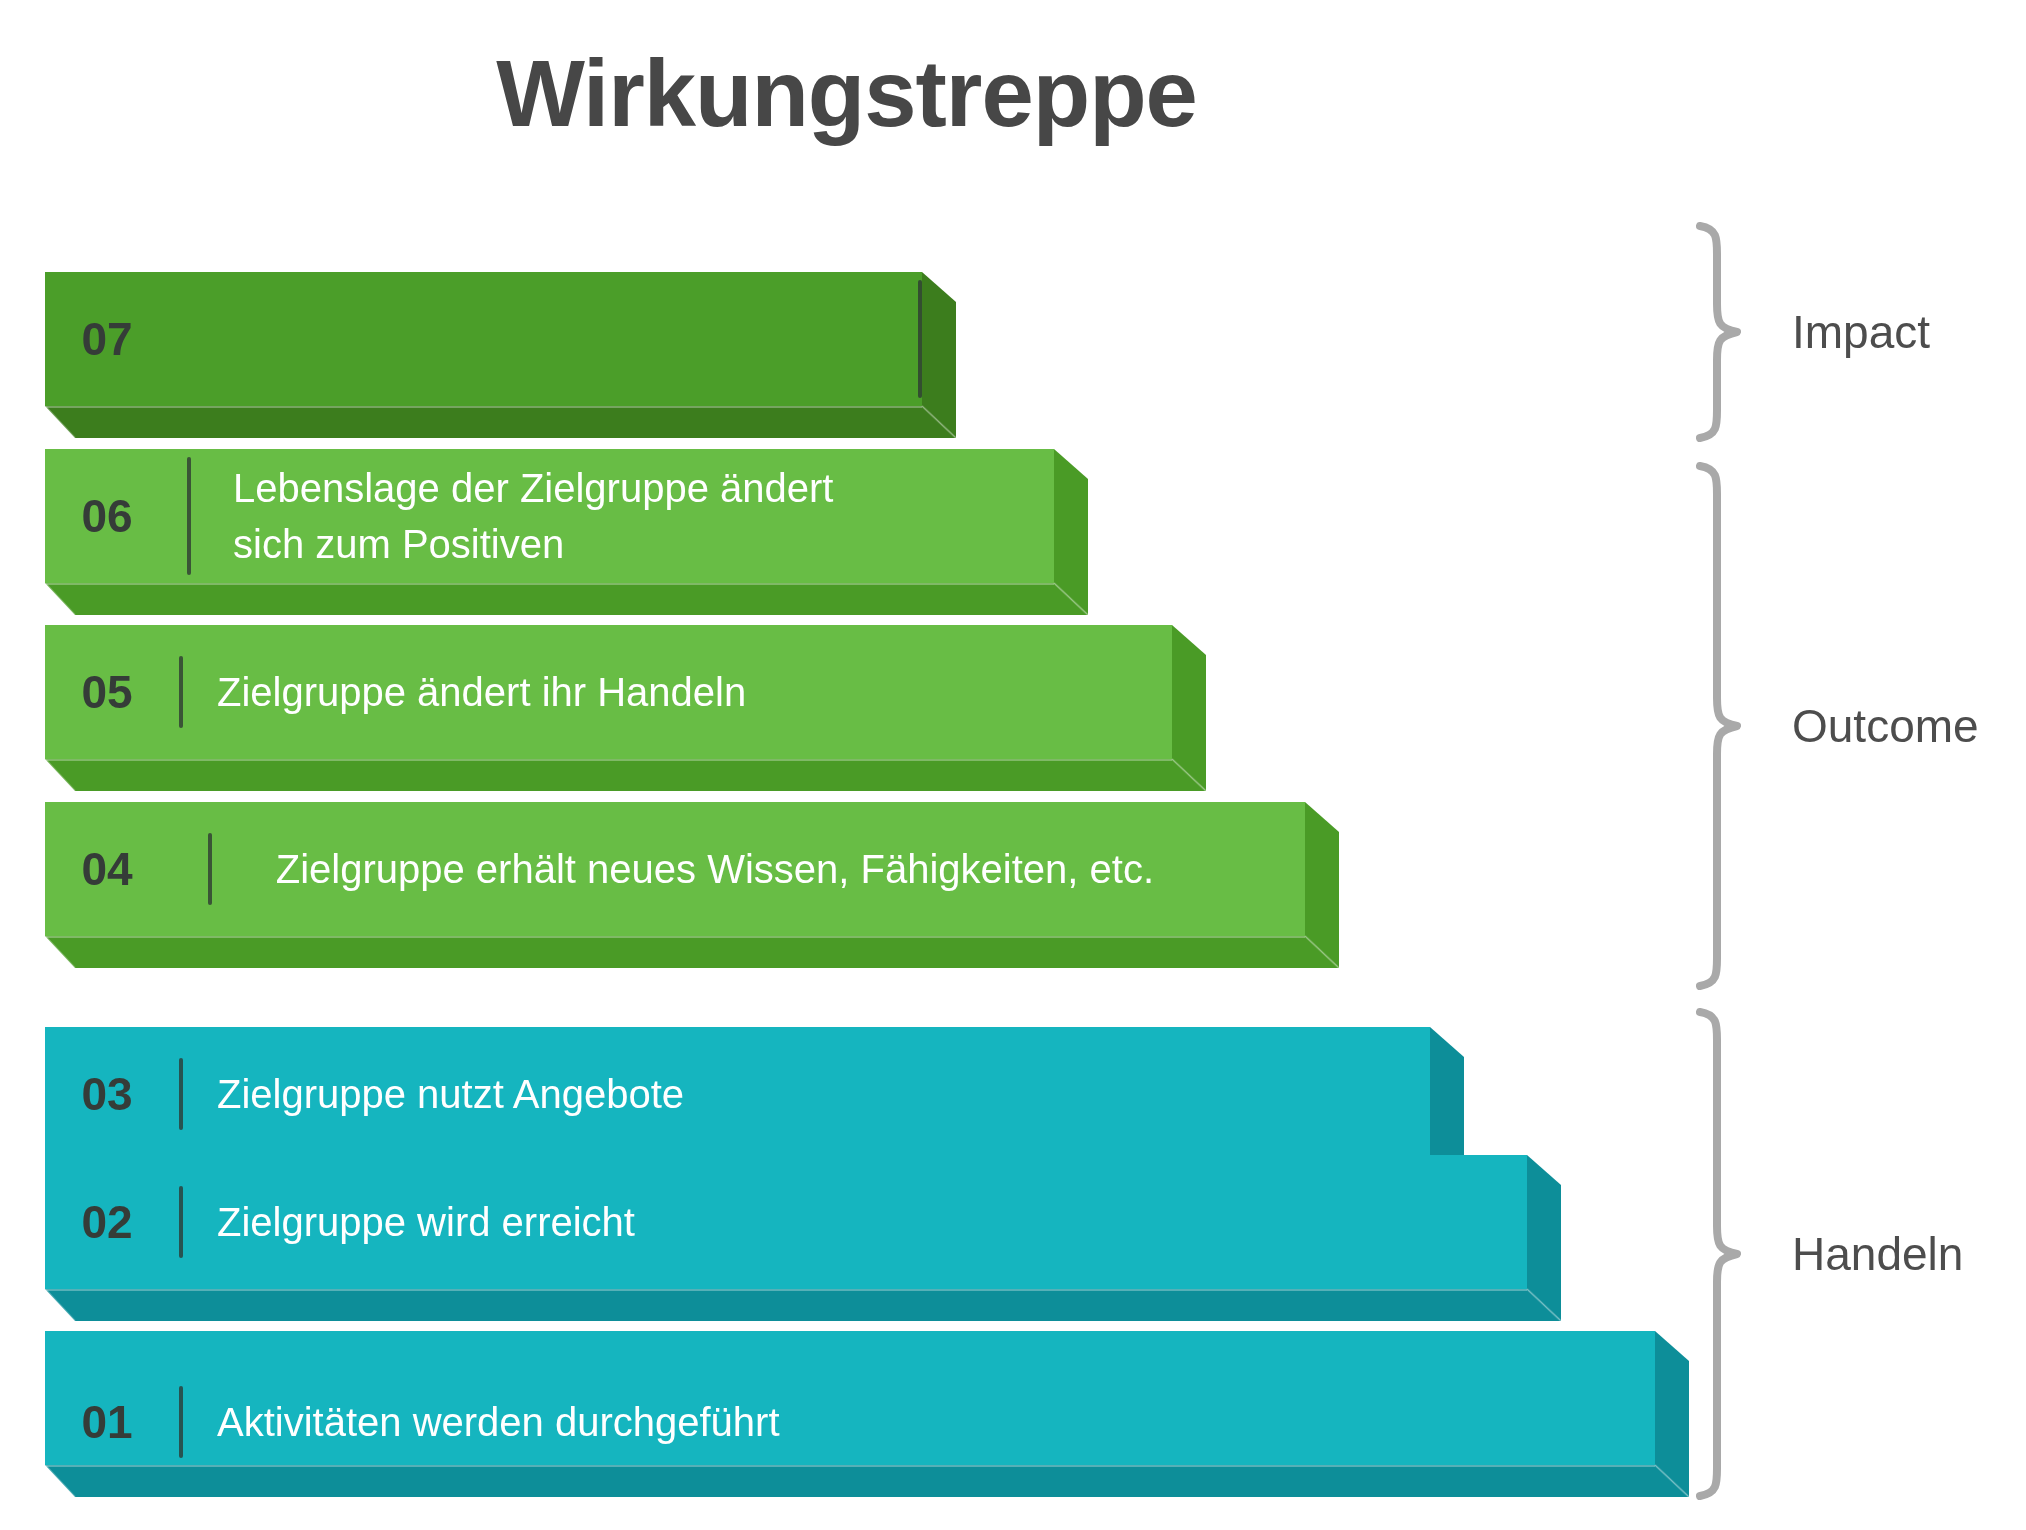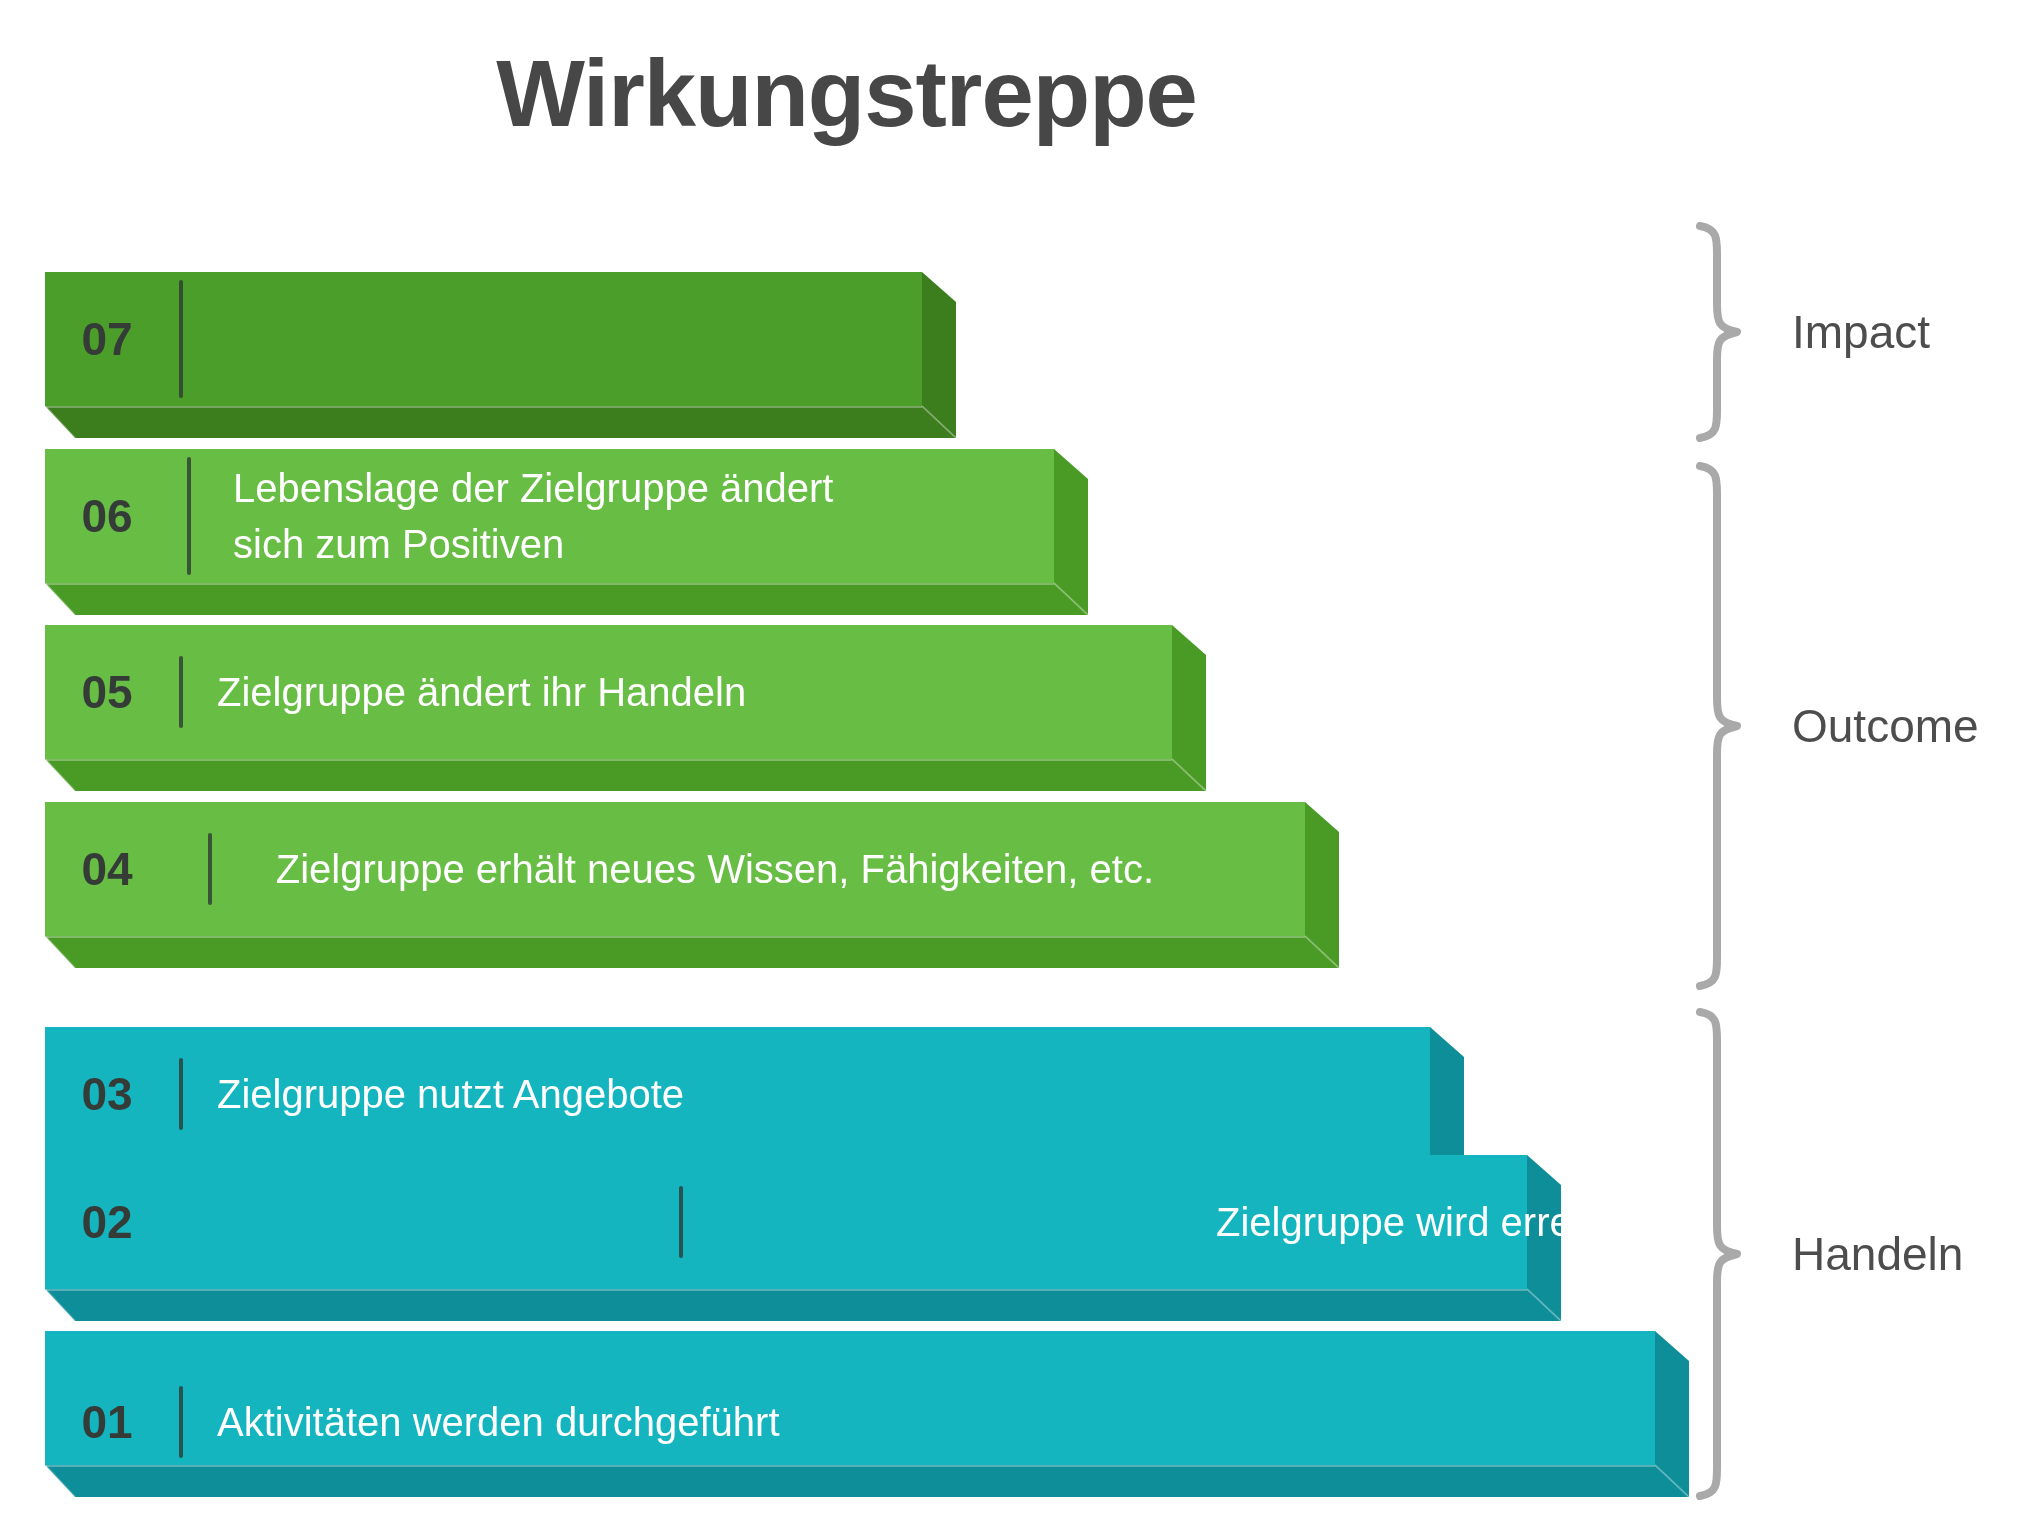--- a/index.html
+++ b/index.html
@@ -46,21 +46,21 @@
   <div id="bars">
       <div class="bar" style="left: 45px; top: 272px; width: 913px; height: 168px;">
         <svg width="913" height="168" viewBox="0 0 913 168">
           <polygon points="877,0 911,30 911,166 877,134" fill="#3c7d1d"></polygon>
           <polygon points="0,134 877,134 911,166 30,166" fill="#3c7d1d"></polygon>
           <polygon points="0,0 877,0 877,134 0,134" fill="#4b9e29"></polygon>
           <line x1="0" y1="135" x2="877" y2="135" stroke="rgba(255,255,255,0.3)" stroke-width="2"></line>
           <line x1="877" y1="134" x2="911" y2="166" stroke="rgba(255,255,255,0.25)" stroke-width="2"></line>
           <line x1="1" y1="135" x2="30" y2="166" stroke="rgba(255,255,255,0.25)" stroke-width="2"></line>
         </svg>
-        <div class="bar-content" style="width: 877px;">
+        <div class="bar-content" style="width: 877px; justify-content: space-between;">
           <span class="step-number">07</span>
           <span class="divider" style="height: 118px;"></span>
         </div>
       </div>
       <div class="bar" style="left: 45px; top: 449px; width: 1045px; height: 168px;">
         <svg width="1045" height="168" viewBox="0 0 1045 168">
           <polygon points="1009,0 1043,30 1043,166 1009,134" fill="#4a9b26"></polygon>
           <polygon points="0,134 1009,134 1043,166 30,166" fill="#4a9b26"></polygon>
           <polygon points="0,0 1009,0 1009,134 0,134" fill="#68bd45"></polygon>
           <line x1="0" y1="135" x2="1009" y2="135" stroke="rgba(255,255,255,0.3)" stroke-width="2"></line>
@@ -121,21 +121,21 @@
       </div>
       <div class="bar" style="left: 45px; top: 1155px; width: 1518px; height: 168px;">
         <svg width="1518" height="168" viewBox="0 0 1518 168">
           <polygon points="1482,0 1516,30 1516,166 1482,134" fill="#0d8e99"></polygon>
           <polygon points="0,134 1482,134 1516,166 30,166" fill="#0d8e99"></polygon>
           <polygon points="0,0 1482,0 1482,134 0,134" fill="#15b5bf"></polygon>
           <line x1="0" y1="135" x2="1482" y2="135" stroke="rgba(255,255,255,0.3)" stroke-width="2"></line>
           <line x1="1482" y1="134" x2="1516" y2="166" stroke="rgba(255,255,255,0.25)" stroke-width="2"></line>
           <line x1="1" y1="135" x2="30" y2="166" stroke="rgba(255,255,255,0.25)" stroke-width="2"></line>
         </svg>
-        <div class="bar-content" style="width: 1589px; justify-content: space-between;">
+        <div class="bar-content" style="width: 1589px;">
           <span class="step-number">02</span>
           <span class="divider" style="height: 72px;"></span>
           <span class="step-text">Zielgruppe wird erreicht</span>
         </div>
       </div>
       <div class="bar" style="left: 45px; top: 1331px; width: 1646px; height: 168px;">
         <svg width="1646" height="168" viewBox="0 0 1646 168">
           <polygon points="1610,0 1644,30 1644,166 1610,134" fill="#0d8e99"></polygon>
           <polygon points="0,134 1610,134 1644,166 30,166" fill="#0d8e99"></polygon>
           <polygon points="0,0 1610,0 1610,134 0,134" fill="#15b5bf"></polygon>

